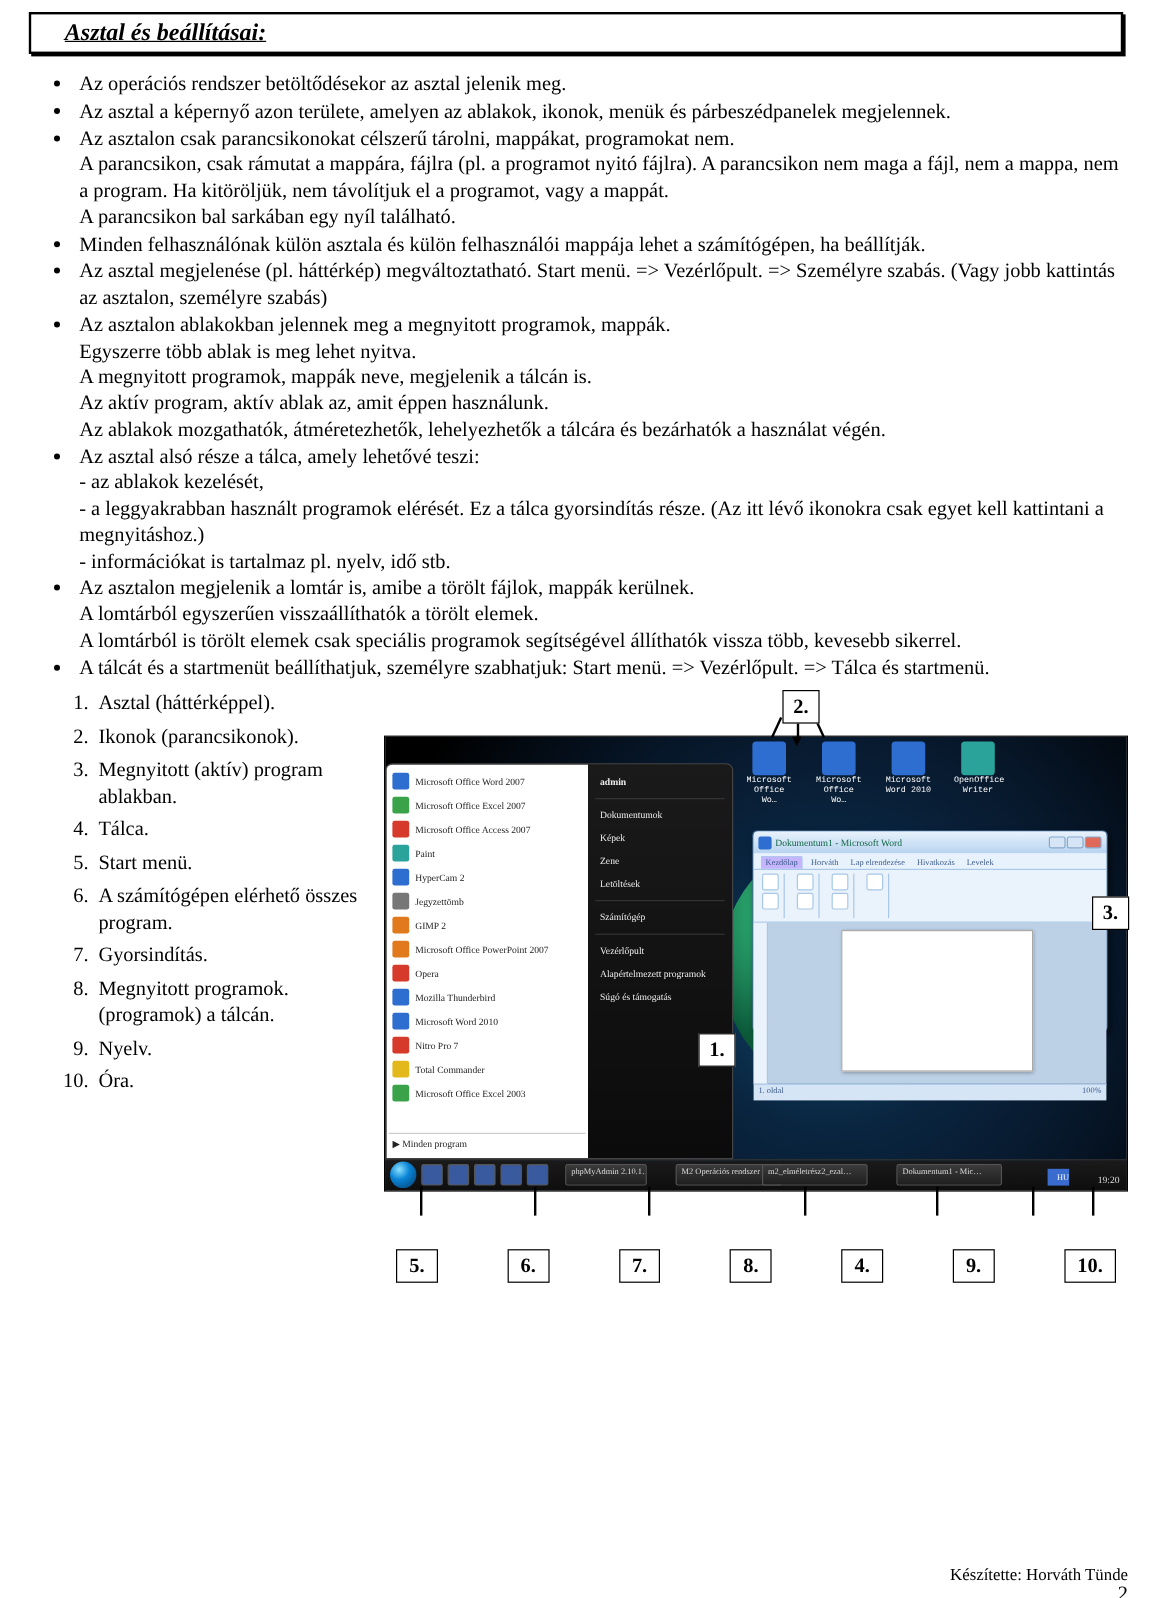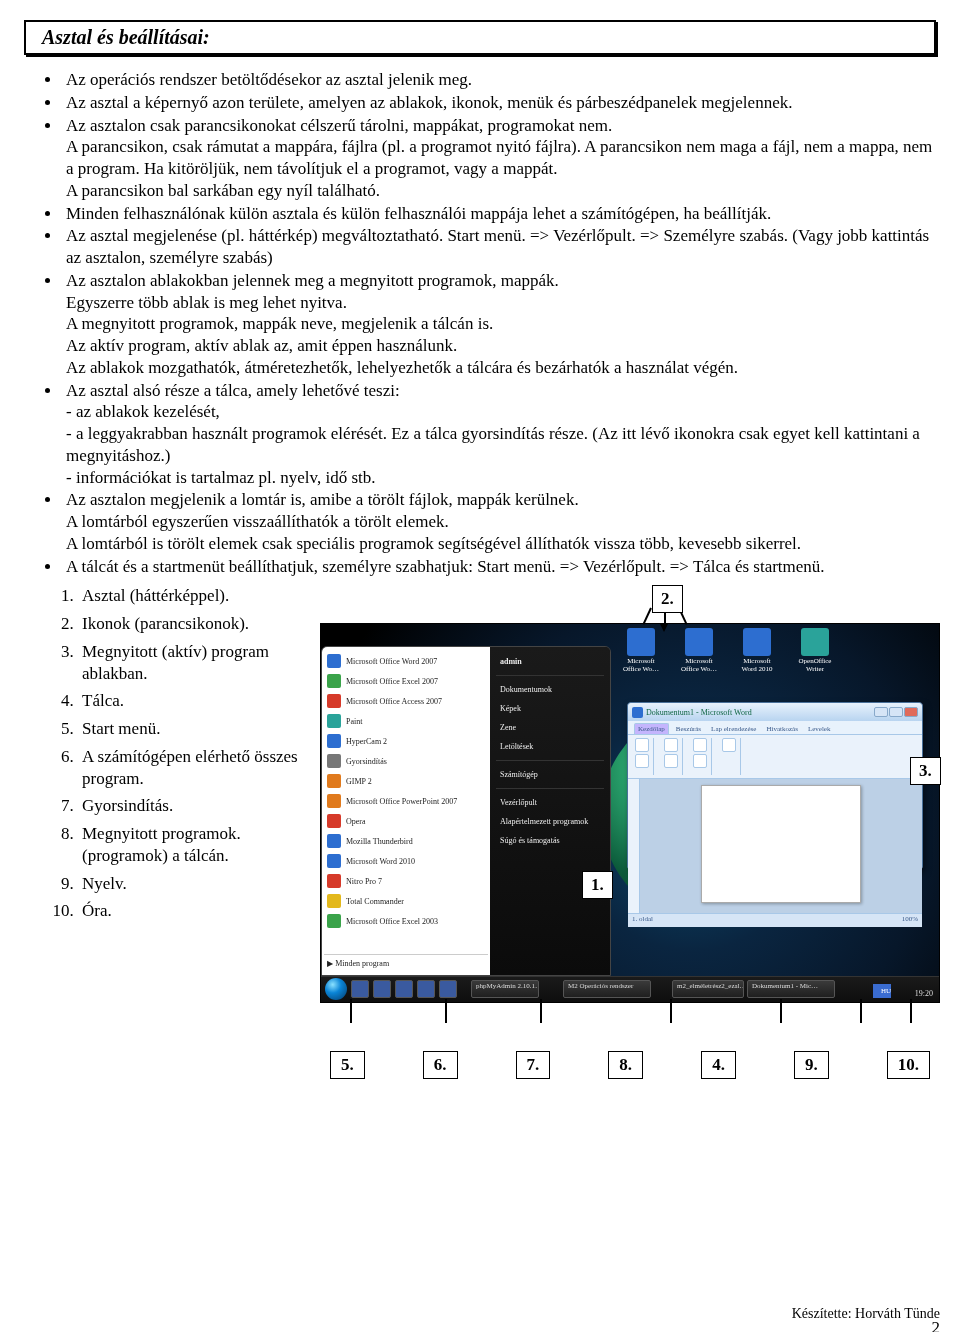--- a/index.html
+++ b/index.html
@@ -11,22 +11,23 @@
     color: #000;
     width: 960px;
     padding: 0 0 20px 0;
   }
   .page {
     padding: 0 20px;
   }
   .title-box {
     border: 2px solid #000;
     box-shadow: 2px 2px 0 #000;
-    padding: 4px 16px;
-    margin: 20px 4px 14px 4px;
+    padding: 4px 28px;
+    margin: 10px 4px 14px 4px;
+    text-decoration: underline;
   }
   .title-box span {
     font-style: italic;
     font-weight: bold;
     font-size: 20px;
   }
   ul.top-bullets {
     list-style: disc;
     margin: 0;
     padding-left: 42px;
@@ -185,21 +186,21 @@
   }
   .sm-r-item {
     font-size: 8px;
     color: #eee;
     padding: 4px 4px;
     border-radius: 2px;
   }
   .sm-r-sep { border-top:1px solid #333; margin:3px 0; }
   .sm-r-item.bold { font-weight:bold; }
   .desk-icons { position:absolute; left:300px; top:4px; display:flex; gap:18px; }
-  .dicon { width:40px; text-align:center; }
+  .dicon { width:40px; text-align:center;font-family:Liberation Mono, monospace; }
   .dicon .sq { width:28px; height:28px; margin:0 auto 2px auto; border-radius:3px; }
   .dicon .txt { font-size:7px; color:#fff; line-height:1.1; }
   .window {
     position: absolute;
     left: 306px; top: 78px;
     width: 296px; height: 168px;
     background: #cfe3f8;
     border: 1px solid #4a719a;
     border-radius: 4px;
     box-shadow: 2px 3px 6px rgba(0,0,0,0.5);
@@ -316,21 +317,21 @@
             <div class="wt-ico"></div>
             <div class="wt-txt">Dokumentum1 - Microsoft Word</div>
             <div class="wt-ctl">
               <div class="wt-b"></div>
               <div class="wt-b"></div>
               <div class="wt-b cl"></div>
             </div>
           </div>
           <div class="ribbontabs" id="ribbontabs">
               <div class="rt act">Kezdőlap</div>
-              <div class="rt">Beszúrás</div>
+              <div class="rt">Horváth</div>
               <div class="rt">Lap elrendezése</div>
               <div class="rt">Hivatkozás</div>
               <div class="rt">Levelek</div>
             </div>
           <div class="ribbon">
             <div class="rgrp">
                 <div class="rbtn"></div>
                 <div class="rbtn"></div>
               </div>
             <div class="rgrp">
@@ -372,21 +373,21 @@
               <div class="sm-row">
                 <div class="sm-ico ic-teal"></div>
                 <span>Paint</span>
               </div>
               <div class="sm-row">
                 <div class="sm-ico ic-blue"></div>
                 <span>HyperCam 2</span>
               </div>
               <div class="sm-row">
                 <div class="sm-ico ic-grey"></div>
-                <span>Gyorsindítás</span>
+                <span>Jegyzettömb</span>
               </div>
               <div class="sm-row">
                 <div class="sm-ico ic-orange"></div>
                 <span>GIMP 2</span>
               </div>
               <div class="sm-row">
                 <div class="sm-ico ic-orange"></div>
                 <span>Microsoft Office PowerPoint 2007</span>
               </div>
               <div class="sm-row">
@@ -438,21 +439,21 @@
         <div id="ql-area">
             <div class="ql" style="left: 30px;"></div>
             <div class="ql" style="left: 52px;"></div>
             <div class="ql" style="left: 74px;"></div>
             <div class="ql" style="left: 96px;"></div>
             <div class="ql" style="left: 118px;"></div>
           </div>
         <div id="task-area">
             <div class="task-item" style="left: 150px; width: 68px;">phpMyAdmin 2.10.1…</div>
             <div class="task-item" style="left: 242px; width: 88px;">M2 Operációs rendszer</div>
-            <div class="task-item" style="left: 351px; width: 72px; font-family: Liberation Serif, serif;">m2_elméletrész2_ezal…</div>
+            <div class="task-item" style="left: 314px; width: 88px; font-family: Liberation Serif, serif;">m2_elméletrész2_ezal…</div>
             <div class="task-item" style="left: 426px; width: 88px;">Dokumentum1 - Mic…</div>
           </div>
         <div class="tray">
           <div class="tray-lang">HU</div>
           <div class="tray-clock">19:20</div>
         </div>
       </div>
 
       <div class="lbl-row" id="lbl-row">
           <div class="lbl">5.</div>

